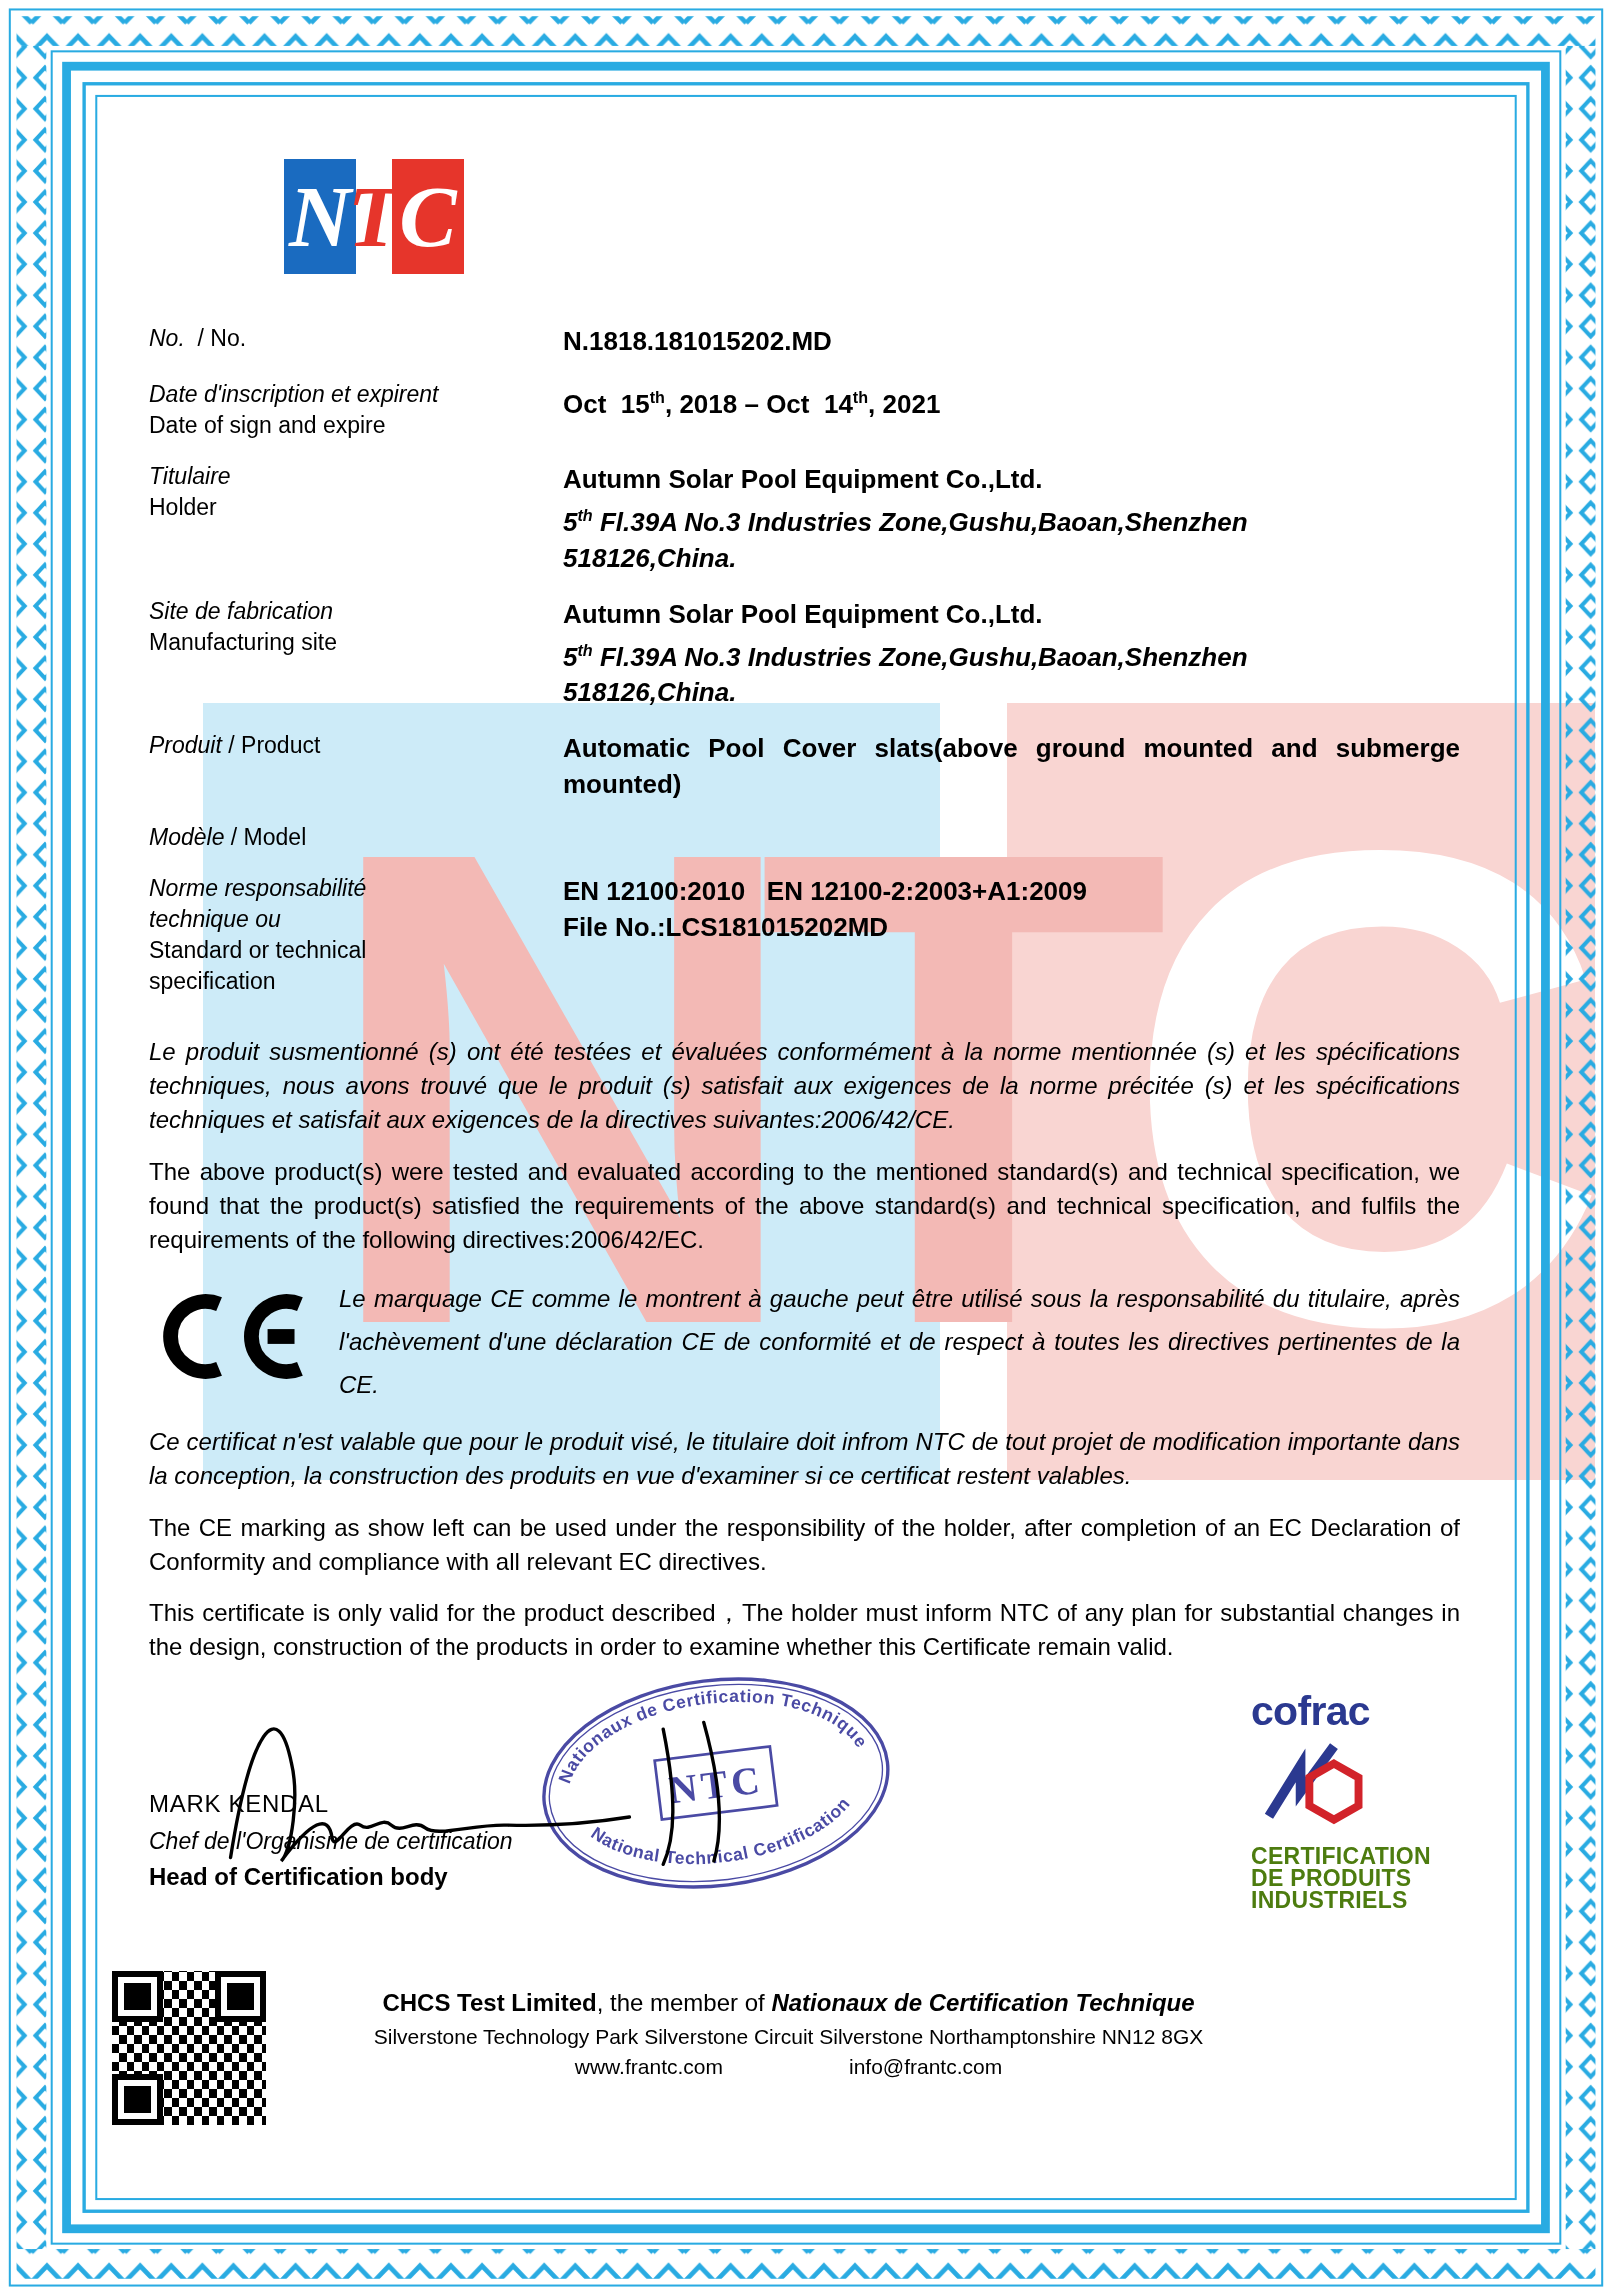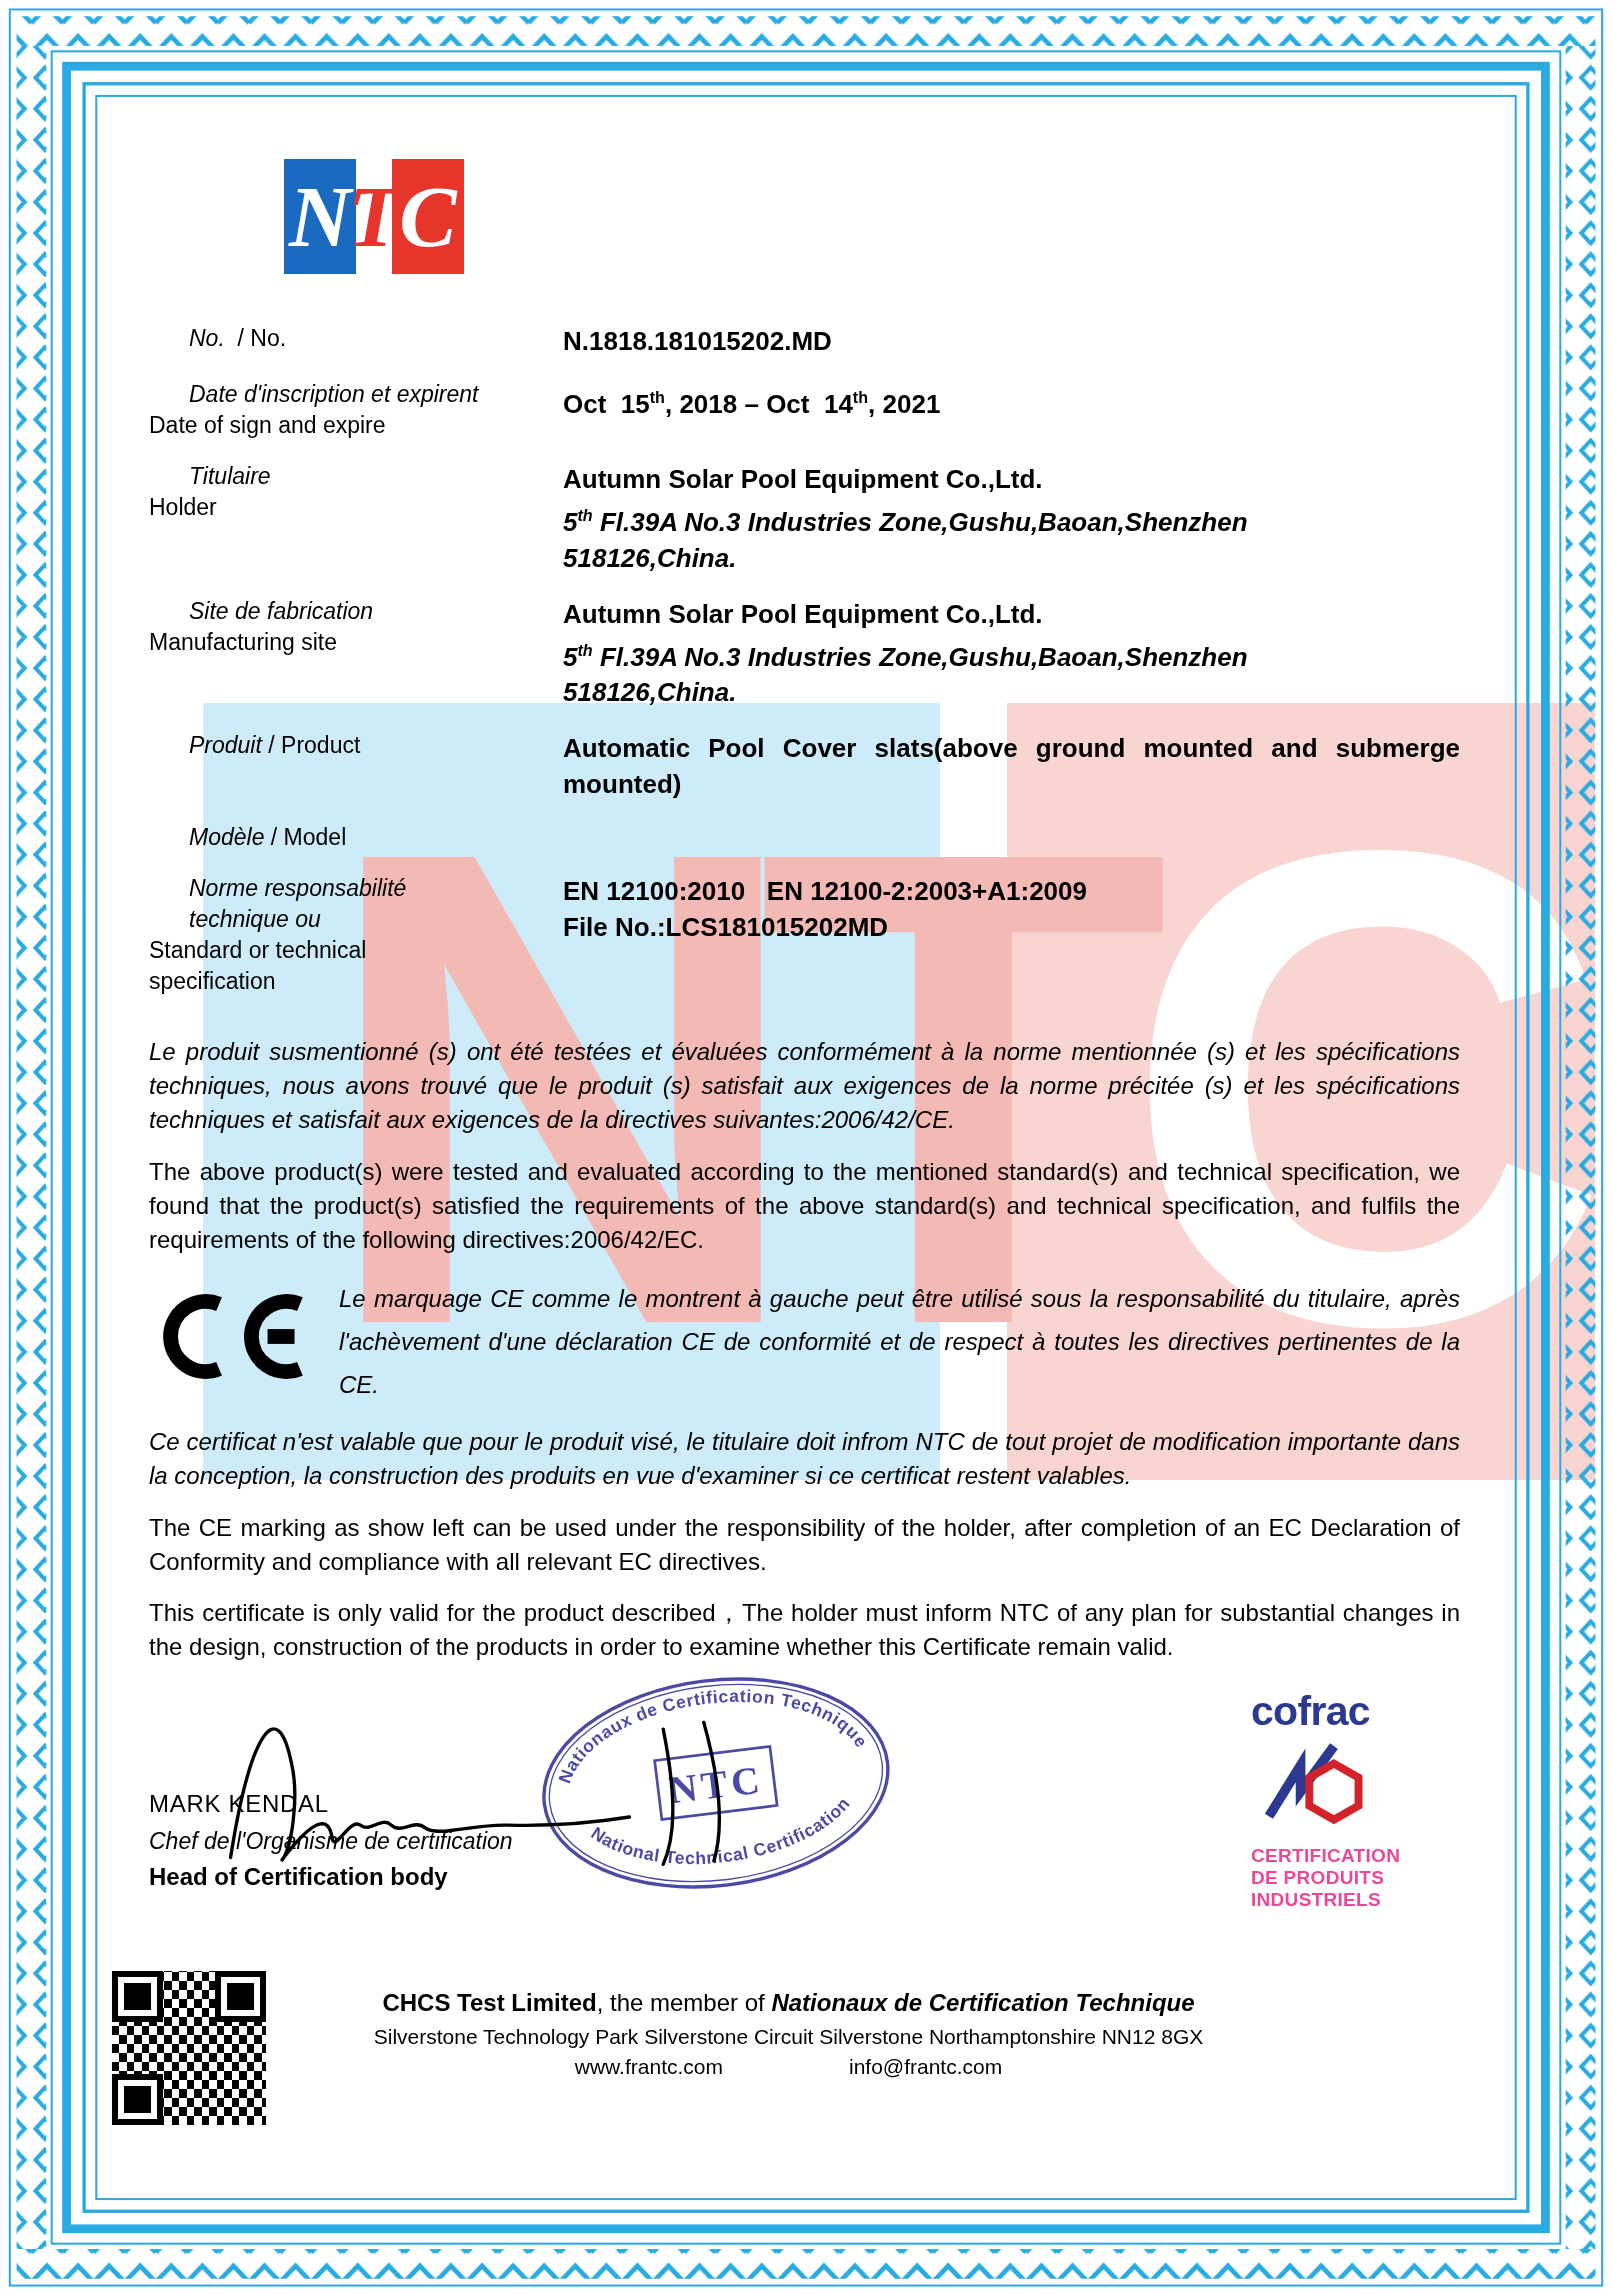--- a/index.html
+++ b/index.html
@@ -28,21 +28,21 @@
   .lg-t{width:36px;background:#fff;color:#E6352B;}
   .lg-c{width:72px;background:#E6352B;color:#fff;}
   .title-fr{font-size:43px;font-style:italic;letter-spacing:0.7px;}
   .title-en{font-size:42px;font-weight:700;margin-top:6.8px;}
 
   
   .fields{margin-top:49px;}
   .row{display:flex;align-items:flex-start;margin-bottom:20px;}
   .lbl{width:414px;flex:none;font-size:23px;line-height:31px;}
   .lbl span{white-space:pre-wrap;}
-  .it{font-style:italic;margin-left:40px;}
+  .it{font-style:italic;}
   .val{flex:1;font-size:26px;line-height:36px;font-weight:700;}
   .pre{white-space:pre-wrap;}
   .addr{font-style:italic;}
   .just{text-align:justify;}
   sup{font-size:62%;}
 
   
   .p{font-size:24px;line-height:34px;text-align:justify;}
   .p-fr{font-style:italic;margin-top:19px;}
   .p-en{margin-top:17.6px;}
@@ -58,21 +58,21 @@
   .sig-names{position:absolute;left:0;top:95px;}
   .sig-name{font-size:24px;letter-spacing:0.7px;}
   .sig-fr{font-size:23px;font-style:italic;margin-top:9.5px;}
   .sig-en{font-size:24px;font-weight:700;margin-top:8px;}
   .sig-svg{position:absolute;left:41px;top:-47px;width:845px;height:284px;pointer-events:none;}
   .stamp-wrap{position:absolute;left:378px;top:-27px;transform:rotate(-7deg);opacity:.93;}
 
   .cofrac{position:absolute;right:0;top:-6.8px;width:209px;}
   .cofrac-name{font-size:41px;font-weight:700;color:#2B3990;letter-spacing:-0.7px;}
   .cofrac-shapes{margin:4px 0 2.7px 6.8px;}
-  .cofrac-lines{font-size:19px;line-height:22px;font-weight:700;color:#ec4899;letter-spacing:0.3px;}
+  .cofrac-lines{font-size:23px;line-height:22px;font-weight:700;color:#4d7c0f;letter-spacing:0.3px;}
 
   
   .bottom-row{display:flex;margin-top:39px;align-items:flex-start;}
   .qr{position:relative;flex:none;width:154px;height:154px;margin-left:-37px;
       background-image:repeating-linear-gradient(90deg,#000 0 7.4px,#fff 7.4px 15px),
                        repeating-linear-gradient(0deg,#000 0 8.8px,#fff 8.8px 18px);
       background-blend-mode:difference;}
   .fp{position:absolute;width:39px;height:39px;background:#fff;border:6.8px solid #000;}
   .fp::after{content:"";position:absolute;inset:6px;background:#000;}
   .fp-tl{left:0;top:0;} .fp-tr{right:0;top:0;} .fp-bl{left:0;bottom:0;}

